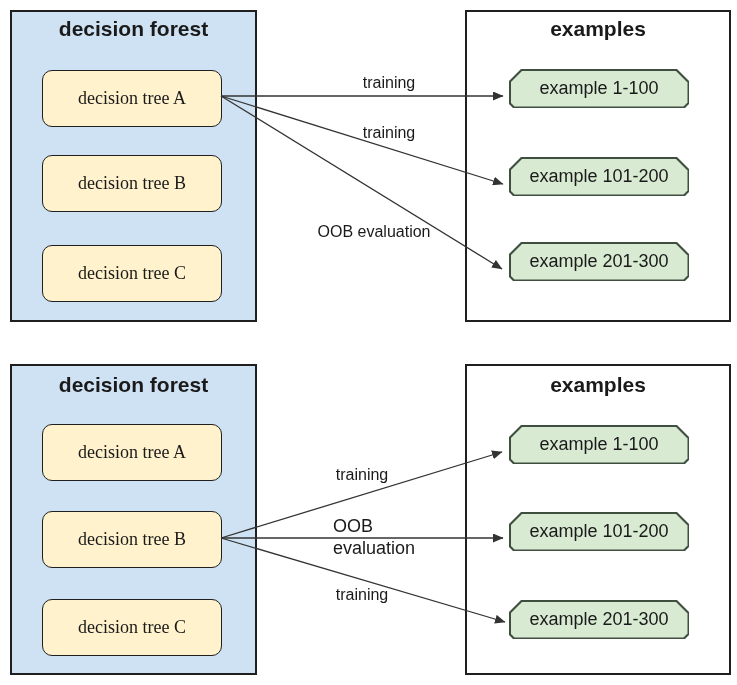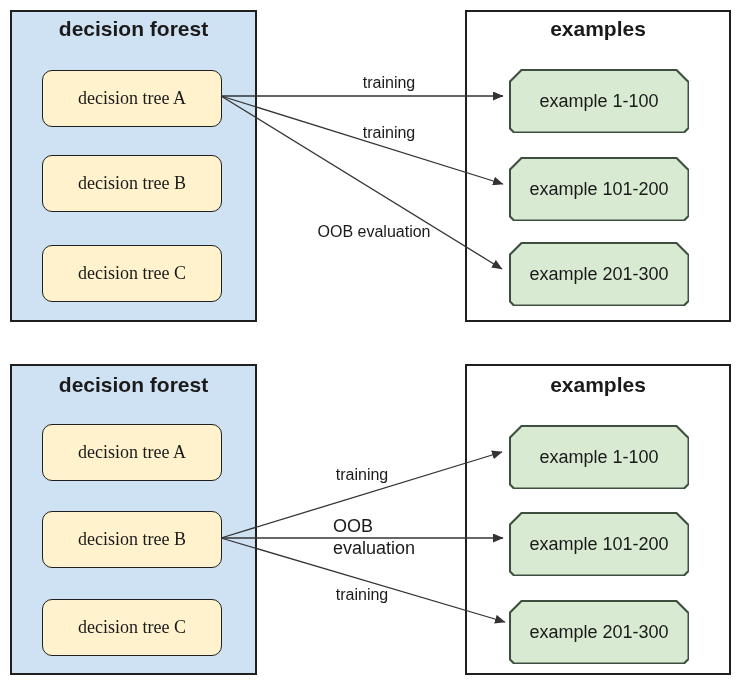--- a/index.html
+++ b/index.html
@@ -31,21 +31,21 @@
     box-sizing:border-box;
     background:var(--tree-fill,#fff2cc);
     border:1.5px solid var(--tree-border,#1f1f1f);
     border-radius:10px;
     display:flex;align-items:center;justify-content:center;
     font-size:18px;
     font-family:Liberation Serif, serif;
   }
   .example-node{
     position:absolute;
-    width:180px;height:64px;
+    width:180px;height:39px;
     background:var(--example-border,#3f4f3f);
     clip-path:polygon(12px 0, calc(100% - 12px) 0, 100% 12px,
                       100% calc(100% - 4px), calc(100% - 4px) 100%,
                       4px 100%, 0 calc(100% - 4px), 0 12px);
     filter:drop-shadow(1.5px 1.5px 0 rgba(90,90,90,0.45));
   }
   .example-inner{
     position:absolute;
     inset:1.5px;
     background:var(--example-fill,#d9ead3);

